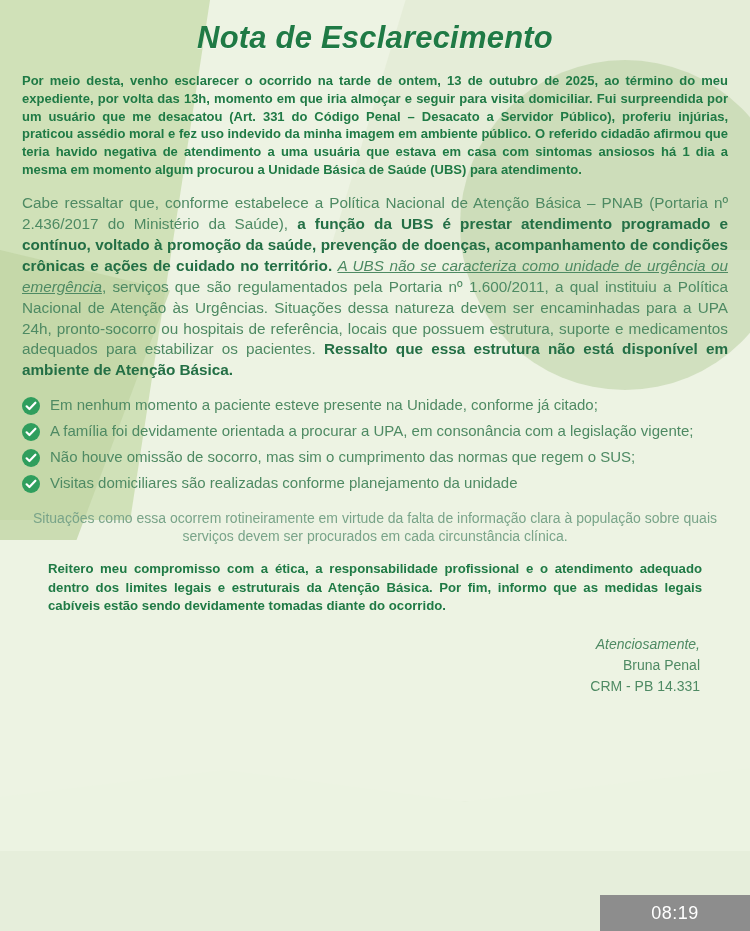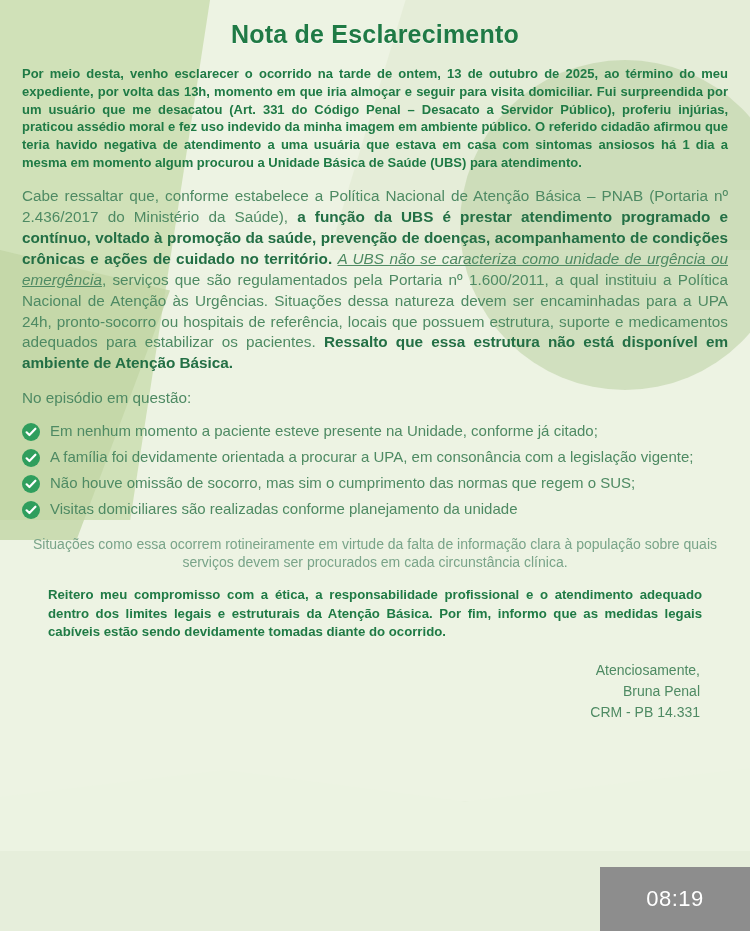--- a/index.html
+++ b/index.html
@@ -80,25 +80,26 @@
   }
   .content {
     position: relative;
     z-index: 3;
     padding: 14px 22px 0 22px;
     box-sizing: border-box;
   }
   h1.title {
     margin: 6px 0 16px 0;
     text-align: center;
-    font-size: 25px;
+    font-size: 31px;
     font-weight: bold;
     color: #1f7a45;
     letter-spacing: .2px;
     text-shadow: 0 1px 0 rgba(255,255,255,.5);
+    font-style: italic;
   }
   p {
     margin: 0 0 14px 0;
     text-align: justify;
     font-size: 15.3px;
     line-height: 1.37;
     color: #2f7049;
   }
   .para-bold {
     font-weight: bold;
@@ -165,31 +166,32 @@
     margin: 0 26px 18px 26px;
   }
   .sign {
     text-align: right;
     padding-right: 28px;
     color: #4e8a63;
     font-size: 14px;
     line-height: 1.5;
   }
   .sign .italic {
+    font-style: italic;
     text-align: right;
   }
   .clock {
     position: absolute;
     right: 0;
     bottom: 0;
     width: 150px;
-    height: 64px;
+    height: 36px;
     background: #8d8d8d;
     color: #ffffff;
-    font-size: 22px;
+    font-size: 18px;
     display: flex;
     align-items: center;
     justify-content: center;
     z-index: 10;
     letter-spacing: .5px;
   }
 </style>
 </head>
 <body>
 
@@ -204,21 +206,20 @@
   <div class="content">
 
     <h1 class="title">Nota de Esclarecimento</h1>
 
     <p class="para-bold">Por meio desta, venho esclarecer o ocorrido na tarde de ontem, 13 de outubro de 2025, ao término do meu expediente, por volta das 13h, momento em que iria almoçar e seguir para visita domiciliar. Fui surpreendida por um usuário que me desacatou (Art. 331 do Código Penal – Desacato a Servidor Público), proferiu injúrias, praticou assédio moral e fez uso indevido da minha imagem em ambiente público. O referido cidadão afirmou que teria havido negativa de atendimento a uma usuária que estava em casa com sintomas ansiosos há 1 dia a mesma em momento algum procurou a Unidade Básica de Saúde (UBS) para atendimento.</p>
 
     <p class="para-normal">
       <span>Cabe ressaltar que, conforme estabelece a Política Nacional de Atenção Básica – PNAB (Portaria nº 2.436/2017 do Ministério da Saúde), </span><span class="b">a função da UBS é prestar atendimento programado e contínuo, voltado à promoção da saúde, prevenção de doenças, acompanhamento de condições crônicas e ações de cuidado no território.</span><span> </span><span class="u-italic">A UBS não se caracteriza como unidade de urgência ou emergência</span><span>, serviços que são regulamentados pela Portaria nº 1.600/2011, a qual instituiu a Política Nacional de Atenção às Urgências. Situações dessa natureza devem ser encaminhadas para a UPA 24h, pronto-socorro ou hospitais de referência, locais que possuem estrutura, suporte e medicamentos adequados para estabilizar os pacientes. </span><span class="b">Ressalto que essa estrutura não está disponível em ambiente de Atenção Básica.</span>
     </p>
 
-    <p class="lead">No episódio em questão:</p>
 
     <ul class="checks">
       <li>
         <span class="check-icon">
           <svg width="18" height="18" viewBox="0 0 18 18">
               <path d="M4.6 9.3 L7.4 12 L13.4 5.7" fill="none" stroke="#ffffff" stroke-width="2.2" stroke-linecap="round" stroke-linejoin="round"></path>
             </svg>
         </span>
         <span>Em nenhum momento a paciente esteve presente na Unidade, conforme já citado;</span>
       </li>

